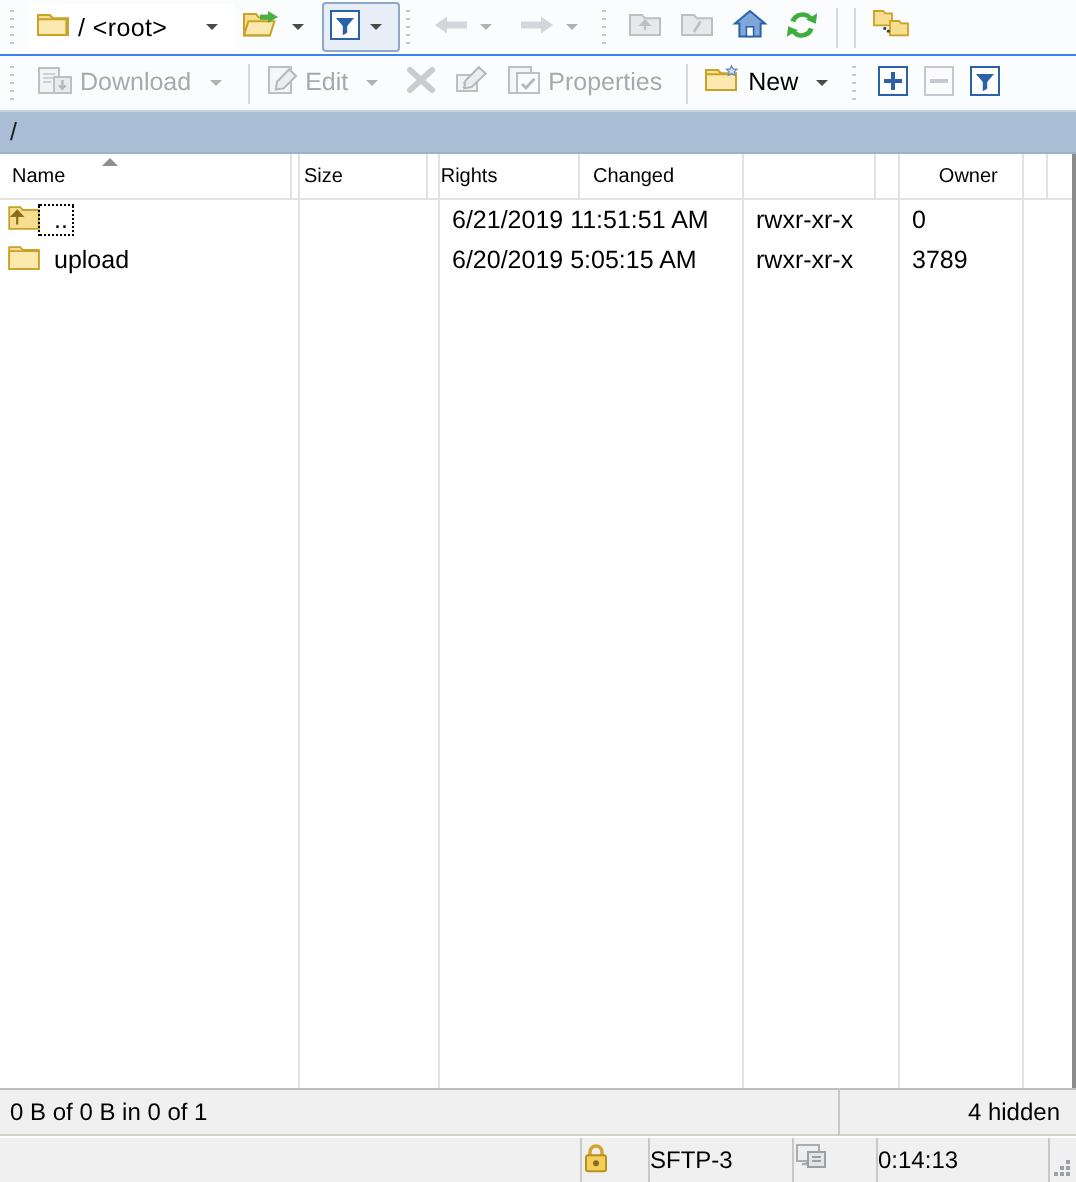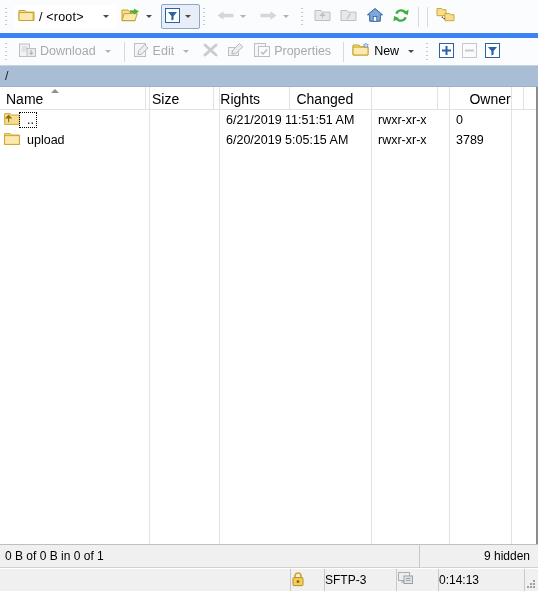--- a/index.html
+++ b/index.html
@@ -20,23 +20,23 @@
     width: 538px;
     height: 591px;
     position: relative;
     display: flex;
     flex-direction: column;
     background: #f0f0f0;
   }
 
   
   .toolbar {
-    height: 38px;
+    height: 28px;
     background: #fbfcfd;
-    border-bottom: 5px solid #3b82f6;
+    border-bottom: 1px solid #3b82f6;
     display: flex;
     align-items: center;
     flex: 0 0 auto;
     padding: 0 2px;
     box-sizing: border-box;
   }
   .toolbar2 {
     height: 28px;
     border-bottom: 1px solid #c7d3e0;
   }
@@ -133,21 +133,21 @@
     height: 23px;
     background: #ffffff;
     border-bottom: 1px solid #e2e2e2;
     box-sizing: border-box;
     position: relative;
   }
   .hcell {
     position: relative;
     display: flex;
     align-items: center;
-    font-size: 14px;
+    font-size: 10px;
     color: #000;
     box-sizing: border-box;
     border-right: 1px solid #e2e2e2;
     padding: 0 6px;
     height: 23px;
   }
   .hcell.right { }
   .sortcaret {
     position: absolute;
     top: 2px;
@@ -553,21 +553,21 @@
         <div class="cell" style="width:152px;">6/20/2019 5:05:15 AM</div>
         <div class="cell" style="width:78px;">rwxr-xr-x</div>
         <div class="cell" style="width:62px;">3789</div>
       </div>
 
     </div>
   </div>
 
   <div class="liststatus">
     <div class="ls-left">0 B of 0 B in 0 of 1</div>
-    <div class="ls-right">9 hidden</div>
+    <div class="ls-right">4 hidden</div>
   </div>
 
   <div class="winstatus">
     <div class="ws-seg ws-fill"></div>
 
     <div class="ws-seg ws-lock">
       <span class="ico">
         <svg width="14" height="16" viewBox="0 0 14 16">
           <path d="M4 7V5a3 3 0 0 1 6 0v2" fill="none" stroke="#d2a62a" stroke-width="1.7"></path>
           <rect x="2" y="6.6" width="10" height="8" rx="1" fill="#f3cf5a" stroke="#b8901f"></rect>

